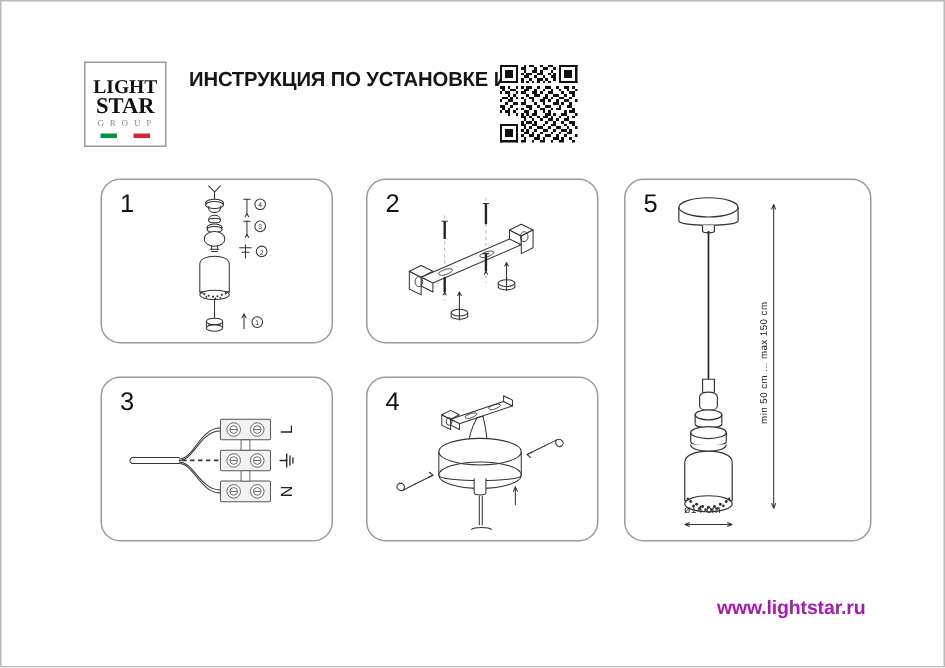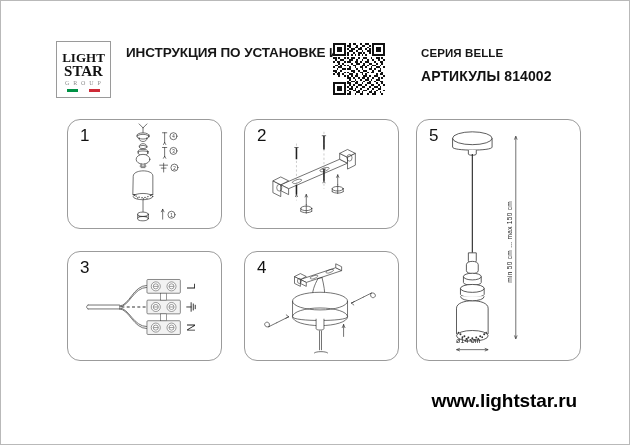--- a/index.html
+++ b/index.html
@@ -115,22 +115,22 @@
     position: absolute;
     left: 455px; top: 336px;
     font-size: 7px; color: #222;
     letter-spacing: 0.2px;
   }
 
   
   .footer {
     position: absolute;
     right: 52px; bottom: 32px;
-    font-size: 19px; font-weight: bold;
-    color: #000000; letter-spacing: -0.1px;
+    font-size: 13px; font-weight: bold;
+    color: #a21caf; letter-spacing: -0.1px;
   }
 </style>
 </head>
 <body>
 
 <div class="page">
 
   <div class="header">
 
     <div class="logo-box">
@@ -364,24 +364,20 @@
           <rect x="8" y="28" width="2" height="1"></rect>
             <rect x="12" y="28" width="1" height="1"></rect>
           <rect x="15" y="28" width="2" height="1"></rect>
             <rect x="19" y="28" width="1" height="1"></rect>
           <rect x="22" y="28" width="2" height="1"></rect>
             <rect x="27" y="28" width="1" height="1"></rect>
         </g>
       </svg>
     </div>
 
-    <div class="meta">
-      <div class="meta-series">СЕРИЯ BELLE</div>
-      <div class="meta-article">АРТИКУЛЫ 814002</div>
-    </div>
   </div>
 
   <div class="panel" id="panel-1">
     <div class="panel-num">1</div>
     <div class="art">
       <svg viewBox="0 0 155 110" aria-hidden="true">
         <g stroke="#333" fill="none" stroke-width="0.7" stroke-linecap="round">
 
           <path d="M72 4 L76 8 M80 4 L76 8 M76 8 L76 13"></path>
 

